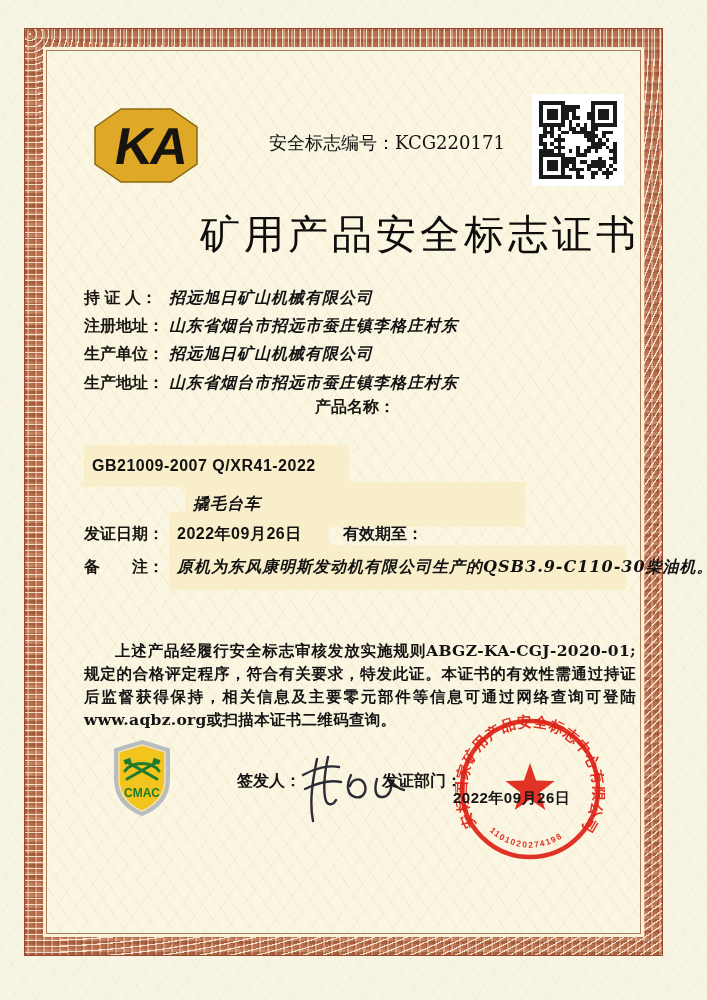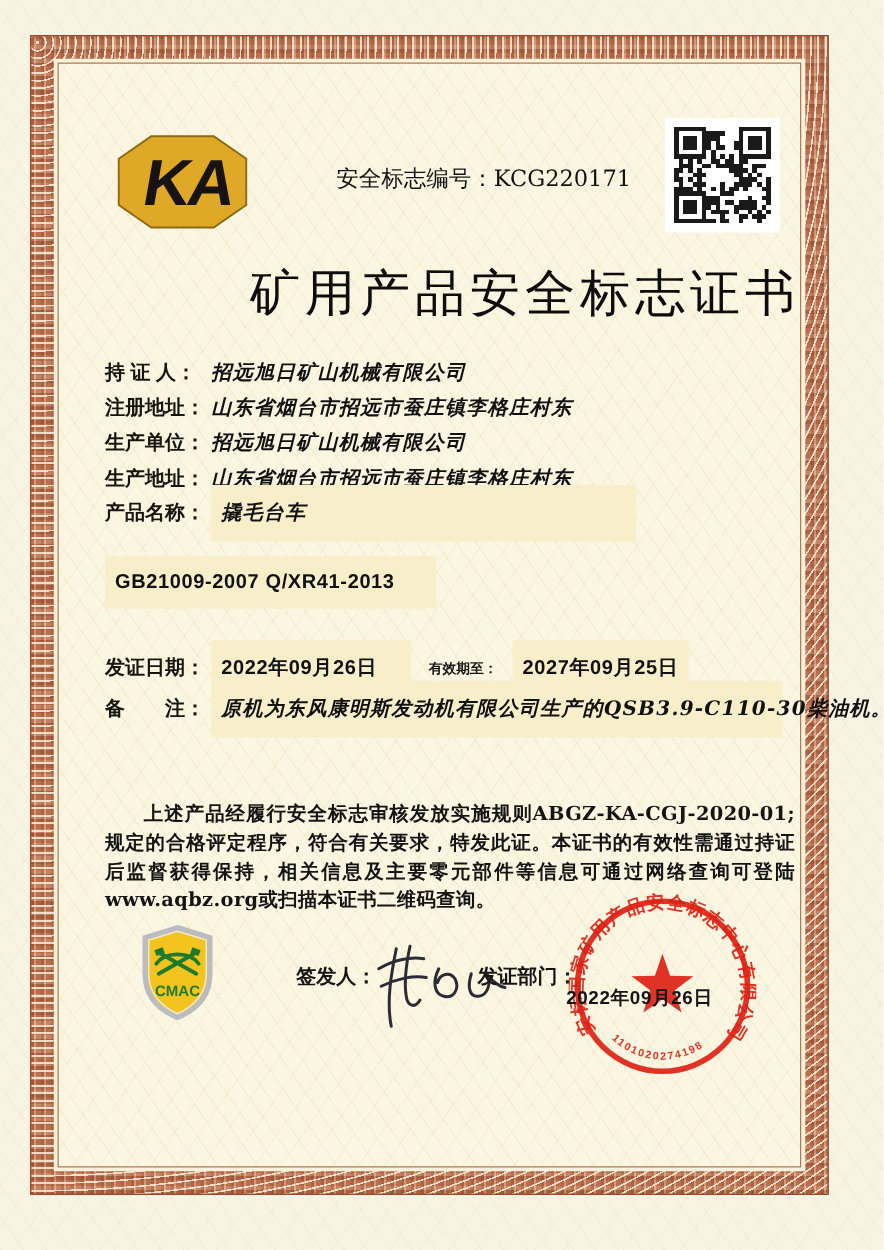--- a/index.html
+++ b/index.html
@@ -39,25 +39,25 @@
   .title{left:0; right:0; top:156px; text-align:right; font-size:40px; font-weight:normal; letter-spacing:4px; color:#0e0d0c;}
   
   .row{position:absolute; left:37px; right:14px; height:26px; display:flex; align-items:center; white-space:nowrap;}
   .lbl{font-weight:bold; font-size:16px; color:#17150f; flex:0 0 85px;}
   .lbl.auto{flex:0 0 auto; margin-right:12px;}
   .val{font-size:16px; color:#111;}
   .kai{font-family:"DejaVu Serif", serif; font-style:italic; font-weight:600; letter-spacing:1px;}
   .num{font-family:"Liberation Sans", sans-serif; font-weight:bold; letter-spacing:0.5px;}
   .hl{background:#f8efca; padding:12px 8px; box-sizing:border-box;}
   .r1{top:234px;} .r2{top:262px;} .r3{top:290px;} .r4{top:319px;}
-  .r5{top:346px;} .r6{top:374px;} .r7{top:402px;} .r8{top:429px;}
+  .r5{top:346px;flex-direction:column;} .r6{top:374px;} .r7{top:402px;} .r8{top:429px;}
   .r9{top:470px;} .r10{top:503px;}
   .w340{min-width:340px;} .w265{min-width:265px;} .w380{min-width:380px;}
   .w160{min-width:160px;} .w120{min-width:120px;} .w448{min-width:448px;}
-  .midlbl{font-weight:bold; font-size:11px; margin-left:14px; margin-right:12px;}
+  .midlbl{font-weight:bold; font-size:16px; margin-left:14px; margin-right:12px;}
   
   .para{
     left:37px; top:588px; width:552px;
     font-family:"DejaVu Serif", serif; font-weight:bold; font-size:15.5px;
     line-height:23px; letter-spacing:0.3px; text-indent:2em; color:#141414;
     text-align:justify; white-space:normal;
   }
   
   .cmac{left:62px; top:688px; width:66px; height:78px;}
   .signer{left:190px; top:720px; font-weight:bold; font-size:16px;}
@@ -340,27 +340,26 @@
       </div>
       <div class="row r4">
         <span class="lbl">生产地址：</span>
         <span class="val kai">山东省烟台市招远市蚕庄镇李格庄村东</span>
       </div>
       <div class="row r5">
         <span class="lbl">产品名称：</span>
         <span class="val kai hl w340">撬毛台车</span>
       </div>
       <div class="row r7">
-        <span class="val num hl w265">GB21009-2007 Q/XR41-2013</span>
+        <span class="val num hl w265">GB21009-2007 Q/XR41-2022</span>
       </div>
       <div class="row r9">
         <span class="lbl">发证日期：</span>
         <span class="val num hl w160">2022年09月26日</span>
         <span class="midlbl">有效期至：</span>
-        <span class="val num hl w120">2027年09月25日</span>
       </div>
       <div class="row r10">
         <span class="lbl">备　　注：</span>
         <span class="val kai hl w448">原机为东风康明斯发动机有限公司生产的QSB3.9-C110-30柴油机。</span>
       </div>
 
       <div class="abs para">上述产品经履行安全标志审核发放实施规则ABGZ-KA-CGJ-2020-01;规定的合格评定程序，符合有关要求，特发此证。本证书的有效性需通过持证后监督获得保持，相关信息及主要零元部件等信息可通过网络查询可登陆www.aqbz.org或扫描本证书二维码查询。</div>
 
       <svg class="abs cmac" viewBox="0 0 64 78">
         <path d="M32,3 L58,11 L58,40 C58,58 47,69 32,75 C17,69 6,58 6,40 L6,11 Z" fill="#f3c41e" stroke="#b9bdc2" stroke-width="4"></path>

